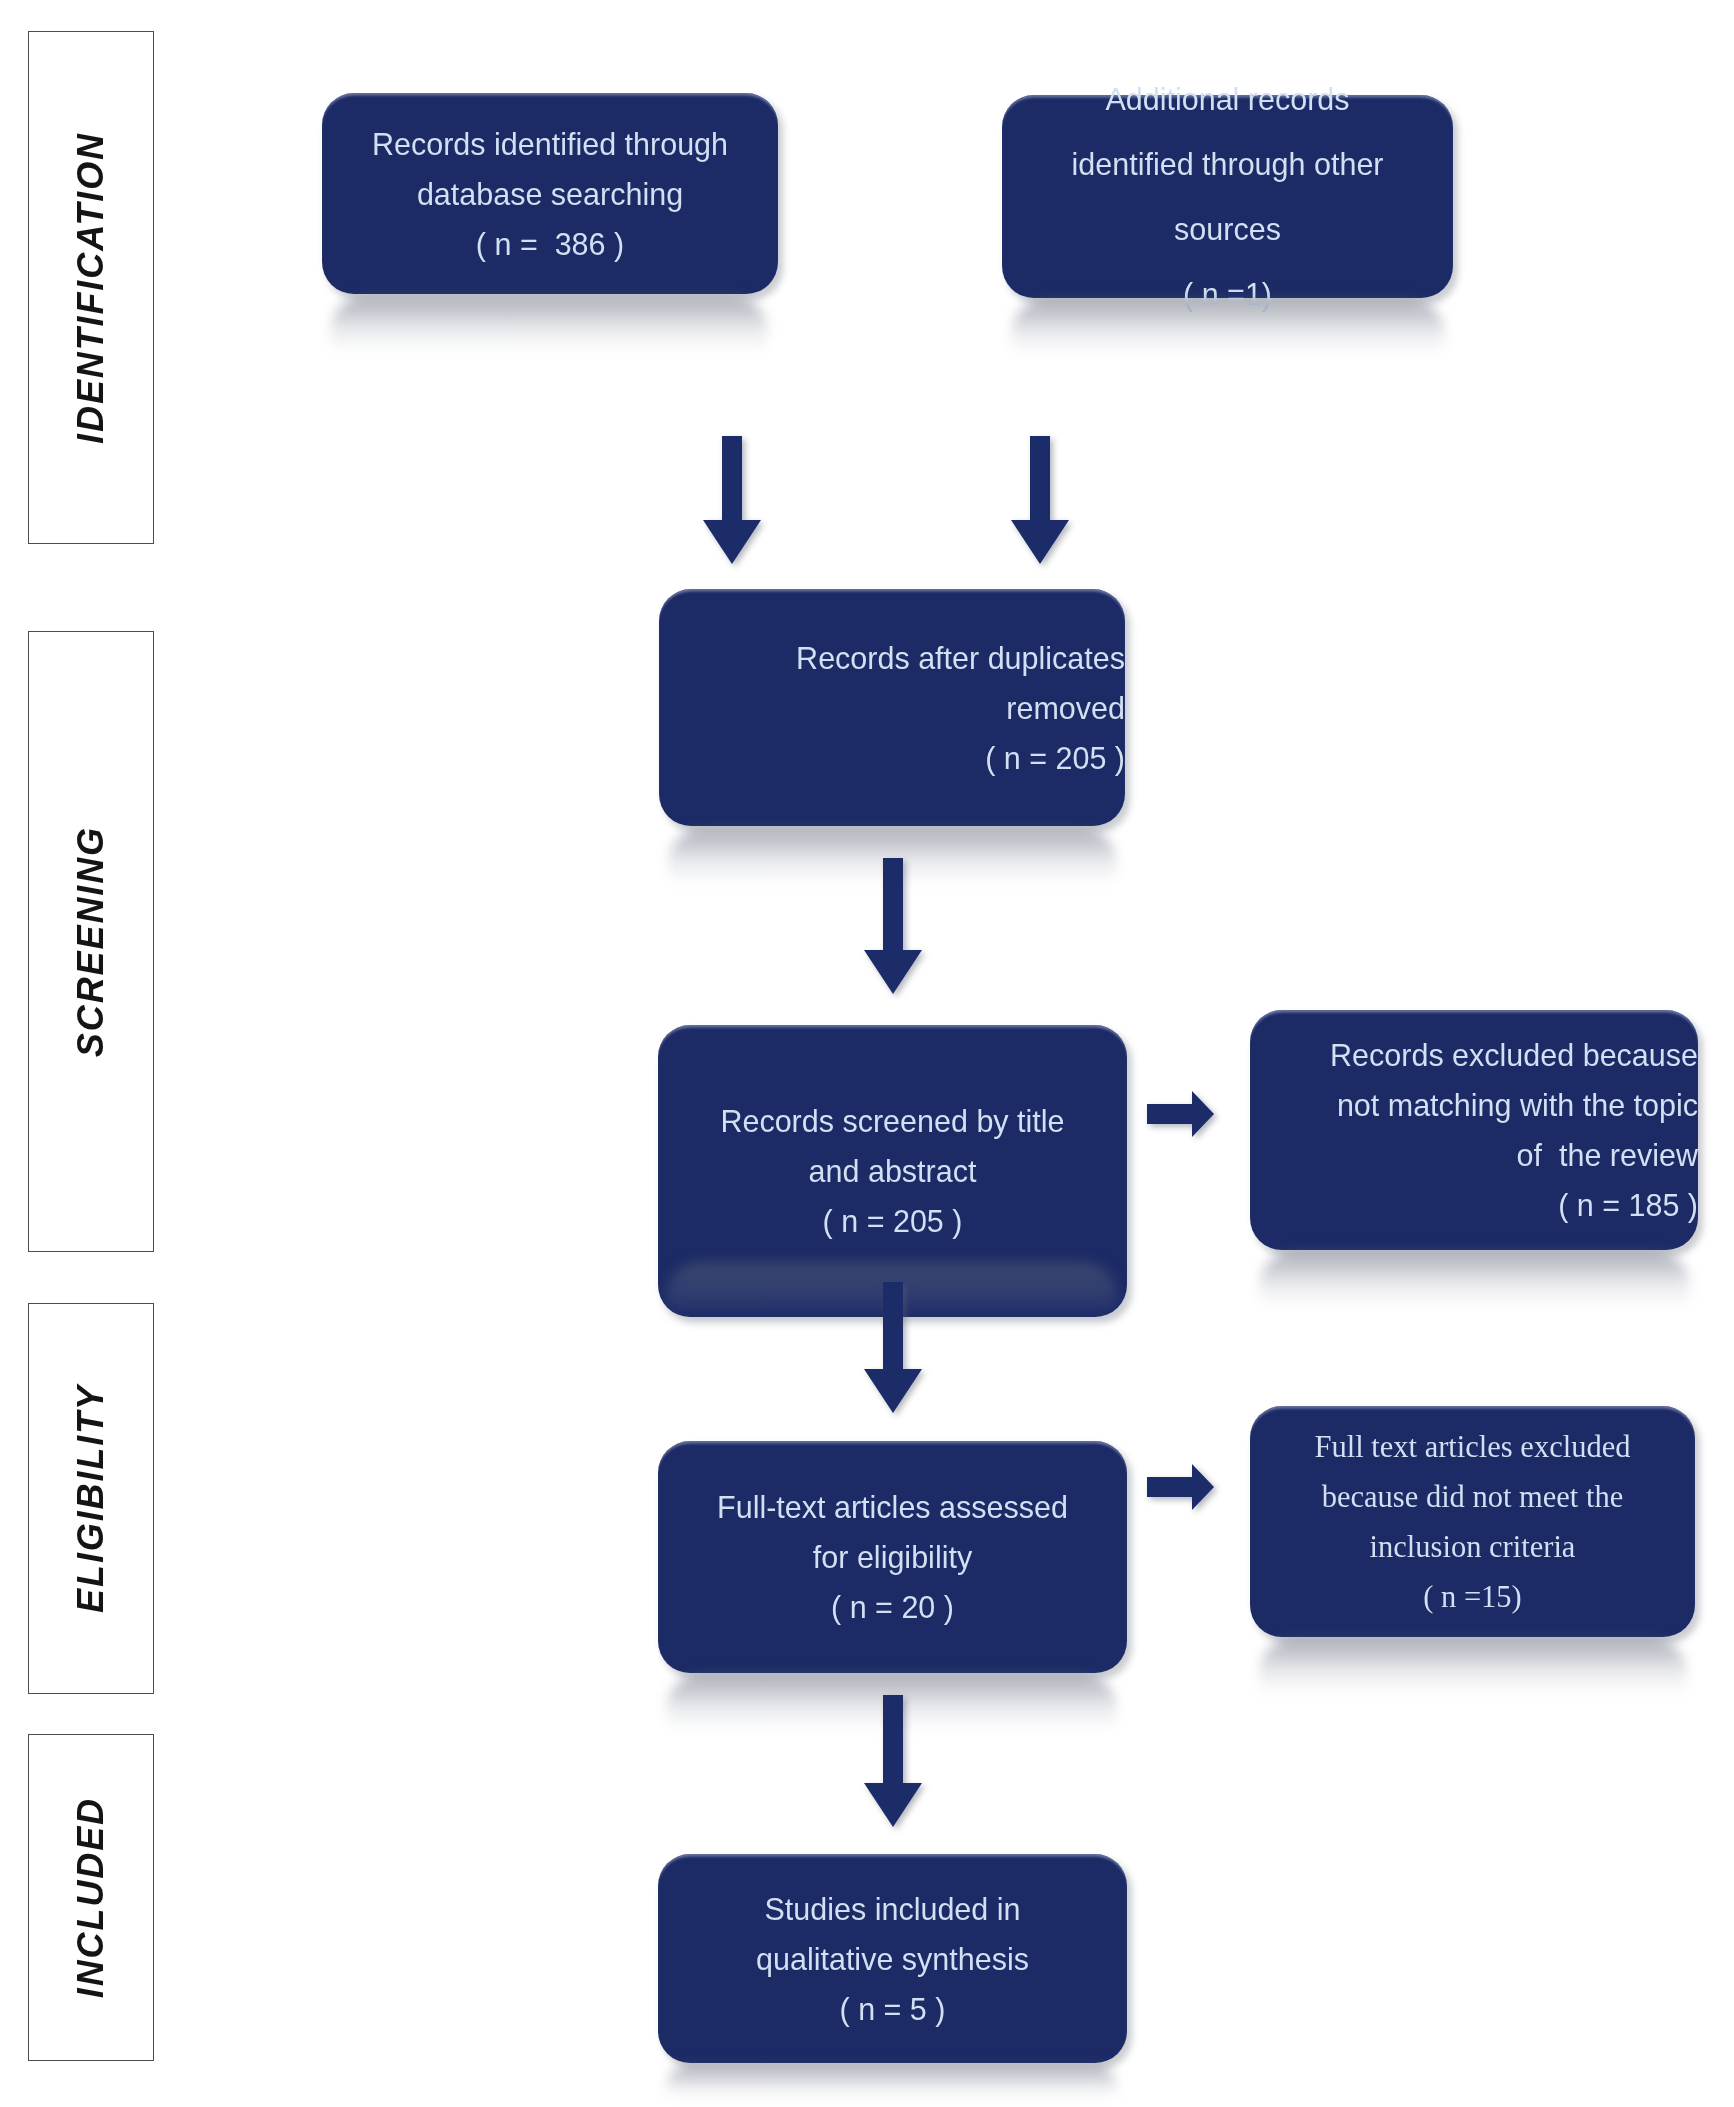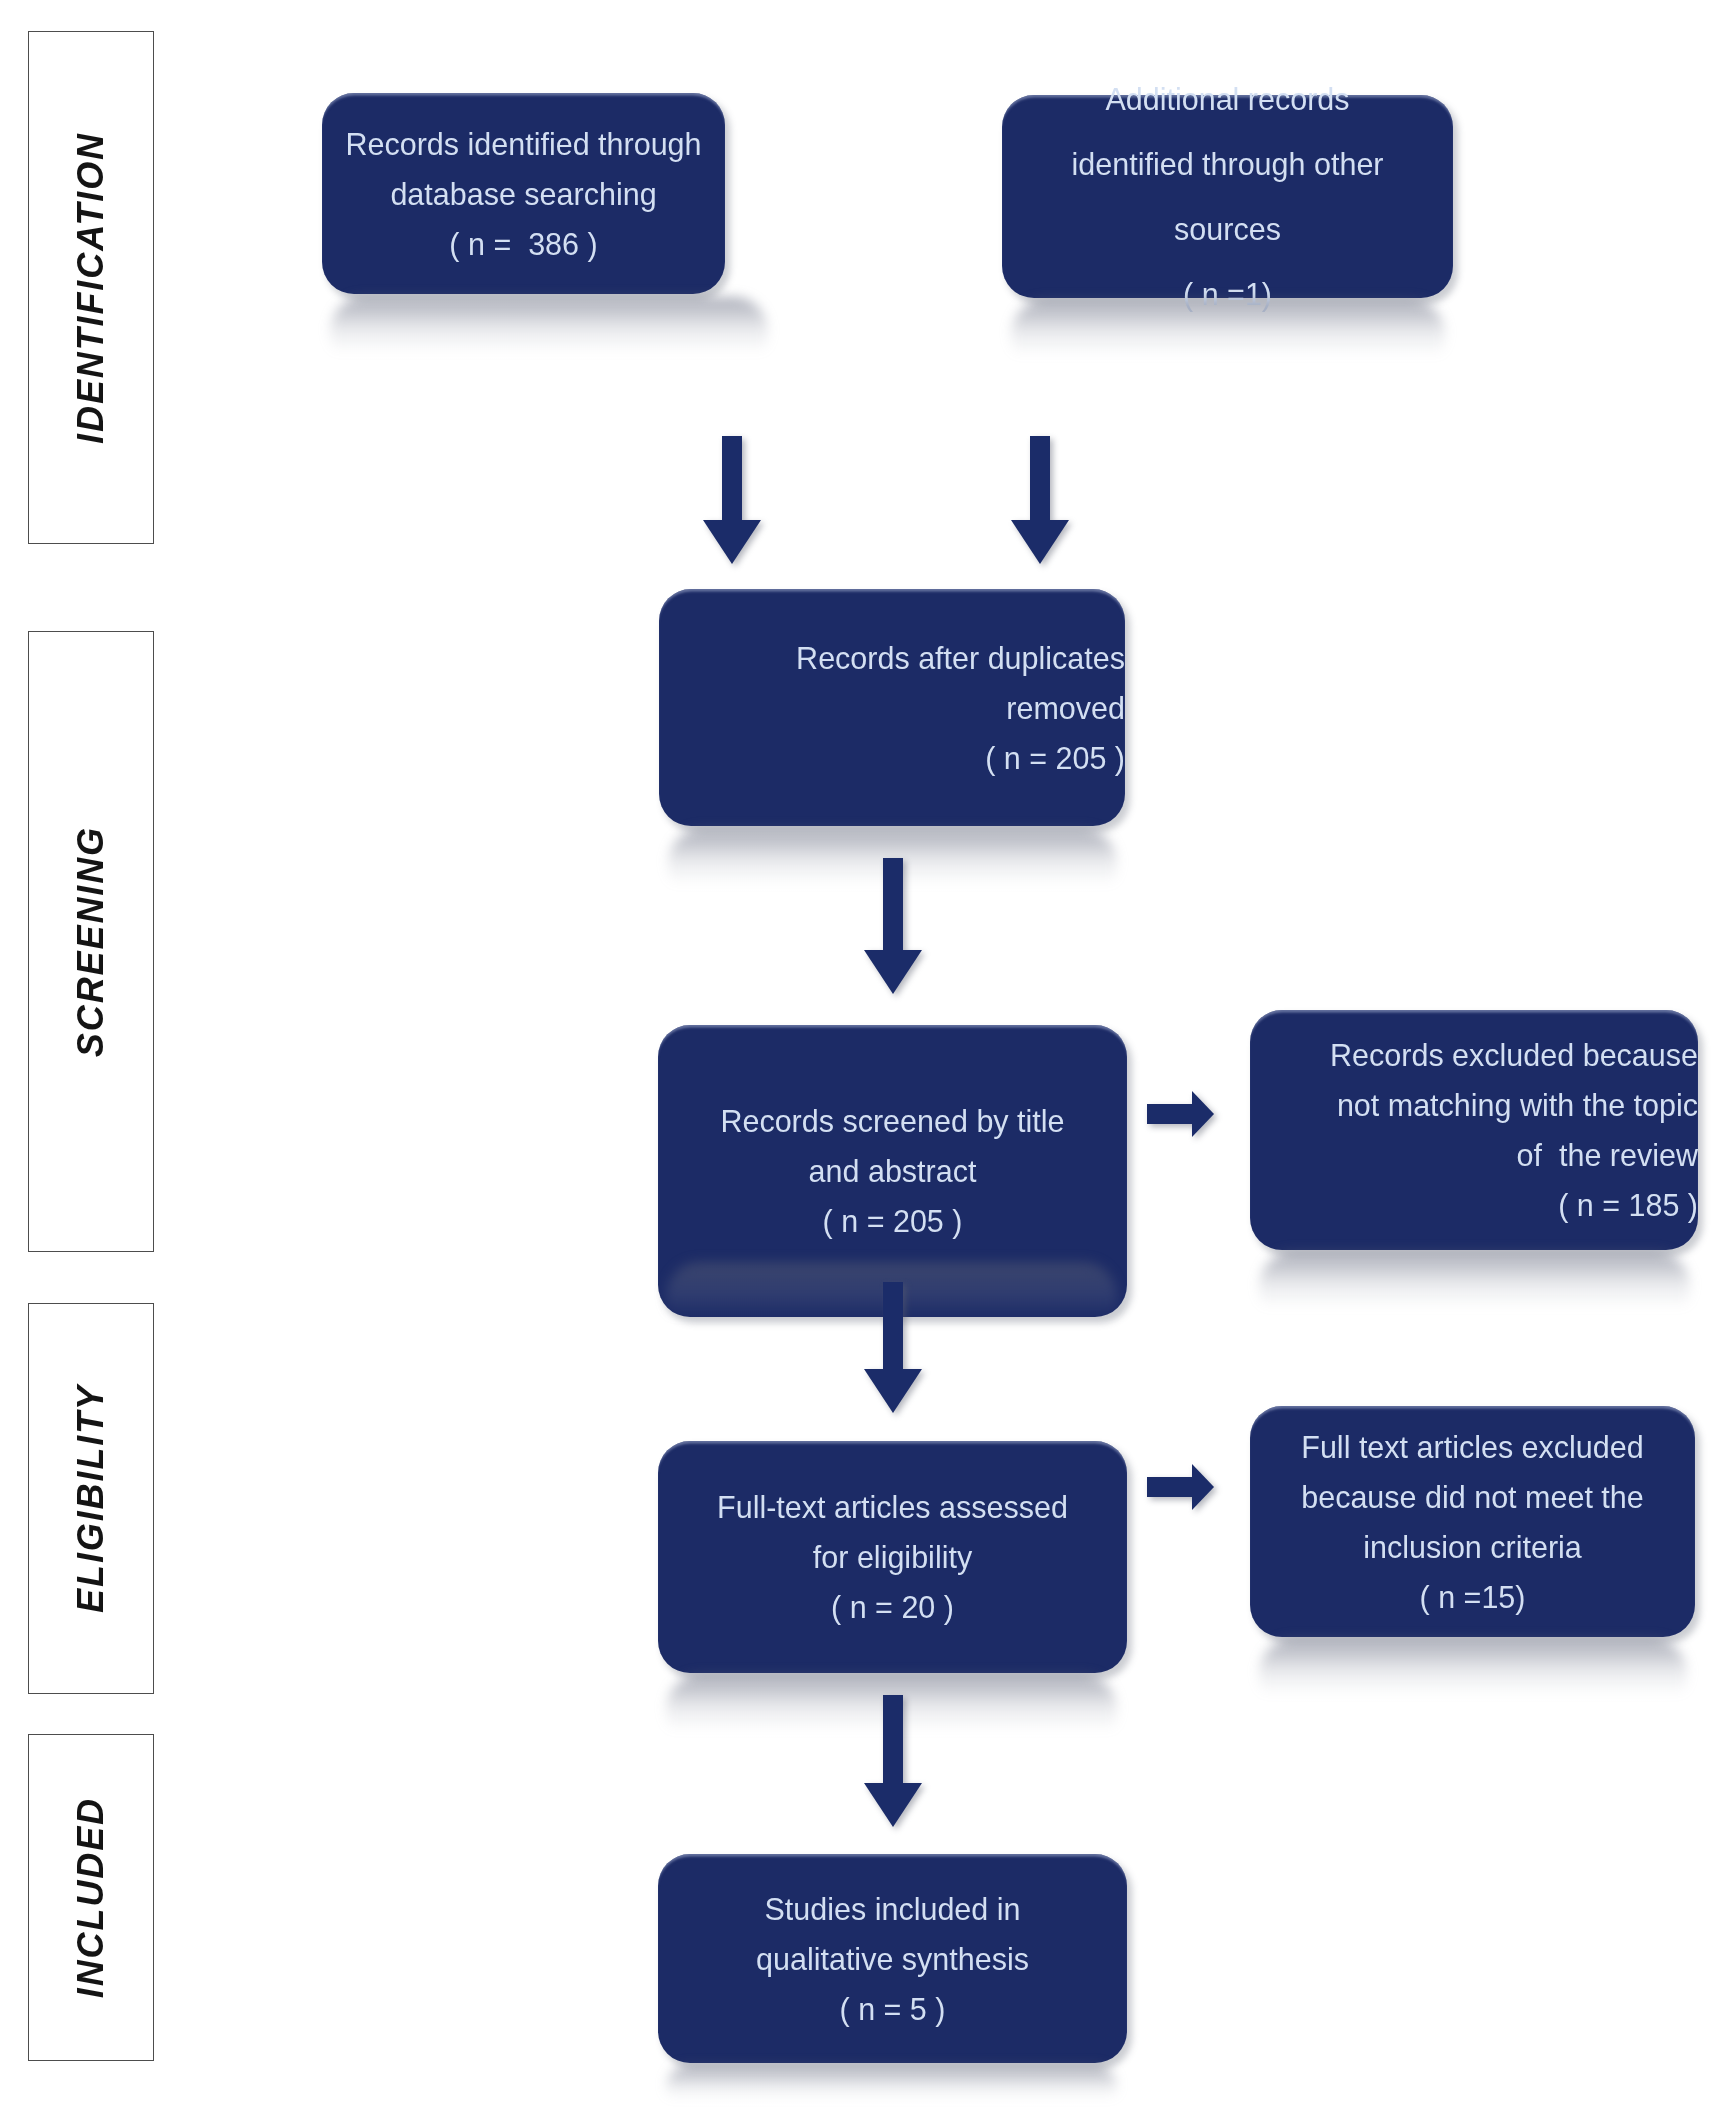--- a/index.html
+++ b/index.html
@@ -73,21 +73,21 @@
   <div class="stage" style="left:28px;top:631px;width:126px;height:621px;">
     <span class="stage-label">SCREENING</span>
   </div>
   <div class="stage" style="left:28px;top:1303px;width:126px;height:391px;">
     <span class="stage-label">ELIGIBILITY</span>
   </div>
   <div class="stage" style="left:28px;top:1734px;width:126px;height:327px;">
     <span class="stage-label">INCLUDED</span>
   </div>
 
-  <div class="fbox" style="left:322px;top:93px;width:403px;height:201px;">
+  <div class="fbox" style="left:322px;top:93px;width:456px;height:201px;">
     <span class="bl">Records identified through</span>
     <span class="bl">database searching</span>
     <span class="bl">( n =  386 )</span>
   </div>
   <div class="refl" style="left:330px;top:297px;width:438px;height:72px;"></div>
 
   <div class="fbox" style="left:1002px;top:95px;width:451px;height:203px;gap:15px;">
     <span class="bl">Additional records</span>
     <span class="bl">identified through other</span>
     <span class="bl">sources</span>
@@ -146,21 +146,21 @@
     <span class="bl">for eligibility</span>
     <span class="bl">( n = 20 )</span>
   </div>
   <div class="refl" style="left:666px;top:1675px;width:451px;height:72px;"></div>
 
   <div class="harrow" style="left:1147px;top:1464px;width:67px;">
     <div class="shaft"></div>
       <div class="head"></div>
   </div>
 
-  <div class="fbox" style="left:1250px;top:1406px;width:445px;height:231px;">
+  <div class="fbox" style="left:1250px;top:1406px;width:445px;height:231px;font-family:Liberation Serif, serif;">
     <span class="bl">Full text articles excluded</span>
     <span class="bl">because did not meet the</span>
     <span class="bl">inclusion criteria</span>
     <span class="bl">( n =15)</span>
   </div>
   <div class="refl" style="left:1259px;top:1639px;width:428px;height:72px;"></div>
 
   <div class="varrow" style="left:864px;top:1695px;height:132px;">
     <div class="shaft"></div>
       <div class="head"></div>

